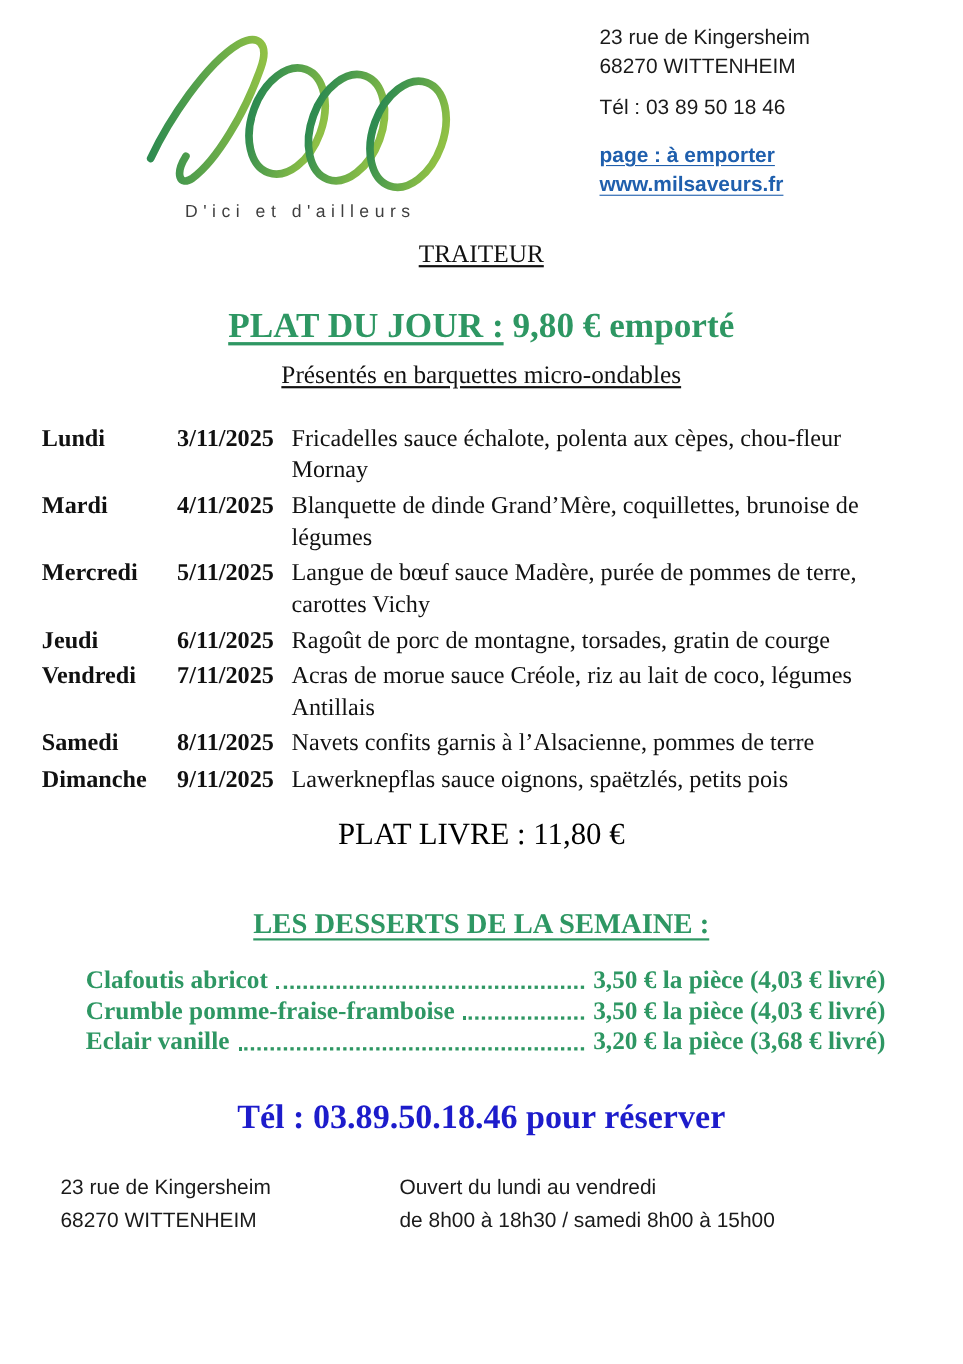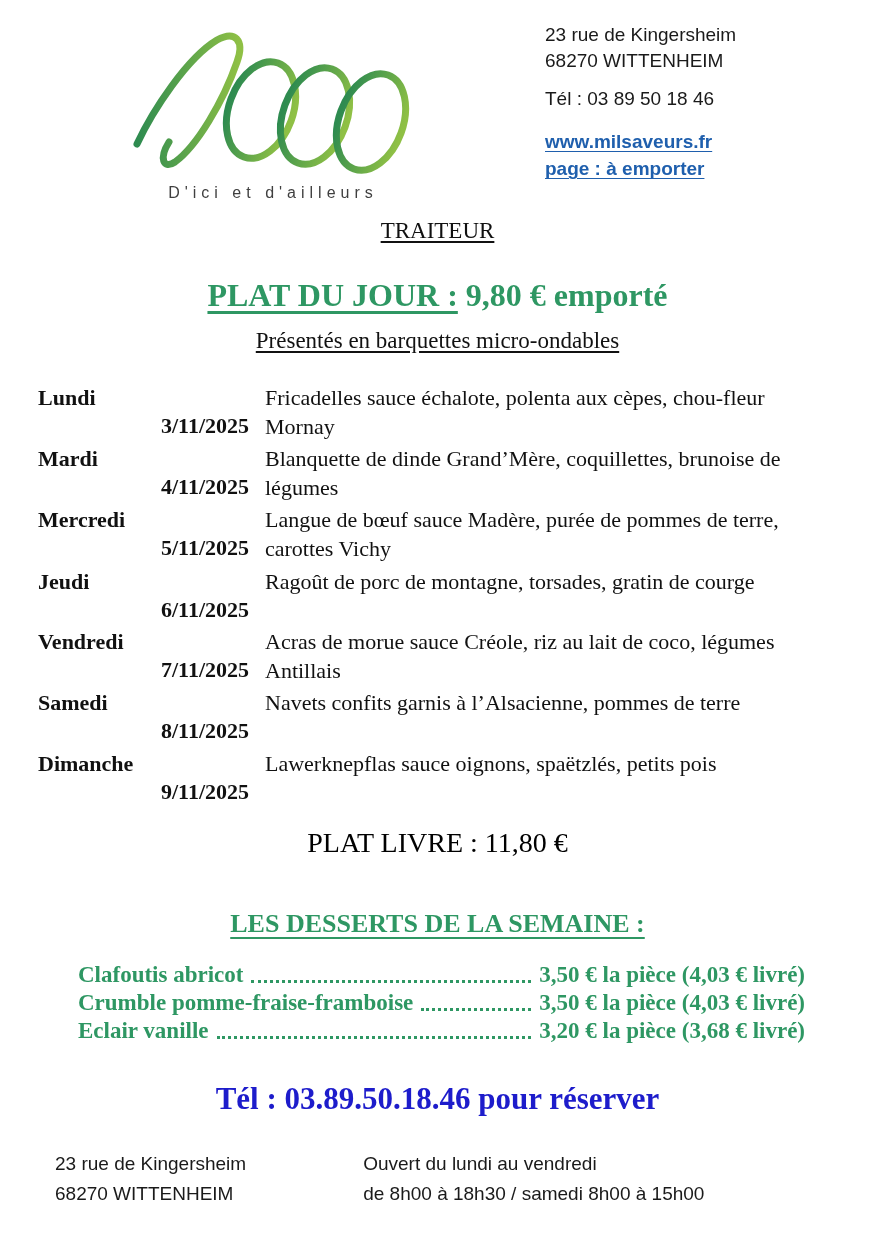--- a/index.html
+++ b/index.html
@@ -63,21 +63,21 @@
   .warning {
     text-align: center; margin-top: 32px;
     font-size: 24px; font-weight: 700; color: #fe0000;
     text-decoration: underline; text-underline-offset: 4px;
   }
 
   
   .week-menu { margin-top: 28px; display: grid; grid-template-columns: 123px 104px 1fr; row-gap: 2px; }
   .menu-row { display: contents; }
   .cell-day  { font-weight: 700; font-size: 22px; line-height: 1.3; padding-top: 2px; }
-  .cell-date { font-weight: 700; font-size: 22px; line-height: 1.3; padding-top: 2px; margin-top: 28px; }
+  .cell-date { font-weight: 700; font-size: 22px; line-height: 1.3; padding-top: 2px; }
   .cell-dish { font-size: 22px; line-height: 1.3; padding-top: 2px; max-width: 572px; }
 
   
   .plat-livre { text-align: center; margin-top: 20px; font-size: 28px; font-weight: 400; color: #000; }
   .desserts-title {
     text-align: center; margin-top: 50px; font-size: 26px; font-weight: 700; color: #2e9763;
     text-decoration: underline; text-underline-offset: 5px; text-decoration-thickness: 2px;
   }
   .desserts-list { margin: 22px 32px 0 40px; }
   .dessert-row { display: flex; align-items: flex-end; color: #2e9763; font-weight: 700; font-size: 23px; line-height: 1.23; }
@@ -115,22 +115,22 @@
           <ellipse cx="248" cy="96" rx="32" ry="50" transform="rotate(20 248 96)"></ellipse>
         </g>
       </svg>
       <div class="tagline">D'ici et d'ailleurs</div>
     </div>
     <div class="contact">
       <div>23 rue de Kingersheim</div>
       <div>68270 WITTENHEIM</div>
       <div class="phone">Tél : 03 89 50 18 46</div>
       <div class="site-block">
+        <span class="site-link">page : à emporter</span>
         <span class="site-link">www.milsaveurs.fr</span>
-        <span class="site-link">page : à emporter</span>
       </div>
     </div>
   </div>
 
   <div class="traiteur">TRAITEUR</div>
 
   <div class="plat-du-jour">
     <span class="pdj-label">PLAT DU JOUR :</span><span> 9,80 € emporté</span>
   </div>
 

